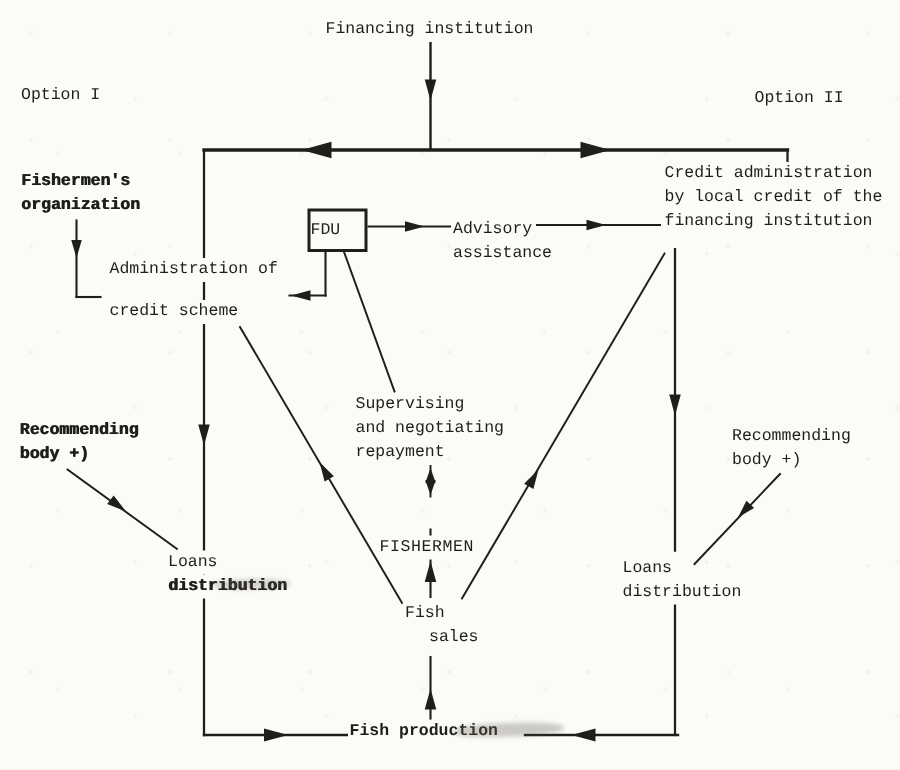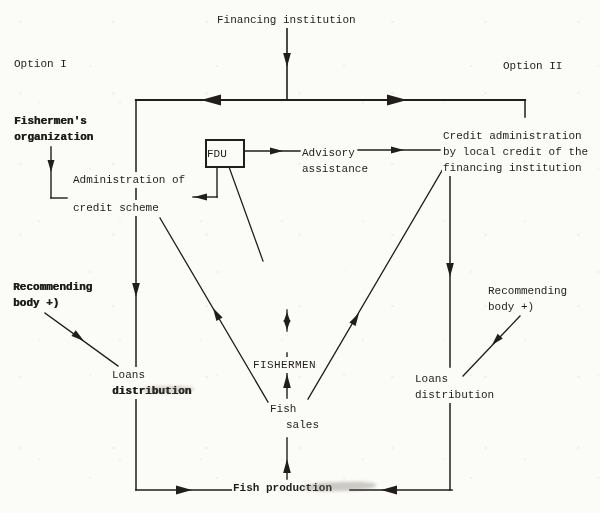--- a/index.html
+++ b/index.html
@@ -21,21 +21,21 @@
   .lbl{
     position:absolute; display:flex; flex-direction:column; align-items:flex-start;
     font-size:11px; line-height:16px; color:var(--ink); white-space:pre;
   }
   .lbl span{display:inline-block; background:var(--paper); padding:0 1px;}
   .bold span{font-weight:bold; text-shadow:0.5px 0 0 currentColor;}
   #lbl-financing{left:216px;top:12px;}
   #lbl-option-i{left:13px;top:56px;}
   #lbl-option-ii{left:502px;top:58px;}
   #lbl-fishermens{left:13px;top:113px;text-align:right;}
-  #lbl-credit-admin{left:442px;top:128px;}
+  #lbl-credit-admin{left:442px;top:108px;}
   #lbl-advisory{left:301px;top:145px;}
   #lbl-admin-scheme{left:72px;top:172px;gap:12px;}
   #lbl-supervising{left:236px;top:262px;}
   #lbl-fishermen{left:252px;top:333px;}
   #lbl-fishermen span{letter-spacing:.4px;margin-top:24px;}
   #lbl-recommending-left{left:12px;top:279px;}
   #lbl-recommending-right{left:487px;top:283px;}
   #lbl-loans-left{left:111px;top:367px;}
   #lbl-loans-left span:nth-child(2){font-weight:bold;text-shadow:.6px 0 0 currentColor;}
   #lbl-loans-right{left:414px;top:371px;}
@@ -132,20 +132,25 @@
   <div class="lbl" id="lbl-advisory">
     <span>Advisory</span>
     <span>assistance</span>
   </div>
 
   <div class="lbl" id="lbl-admin-scheme">
     <span>Administration of</span>
     <span>credit scheme</span>
   </div>
 
+  <div class="lbl" id="lbl-supervising">
+    <span>Supervising</span>
+    <span>and negotiating</span>
+    <span>repayment</span>
+  </div>
 
   <div class="lbl" id="lbl-fishermen">
     <span>FISHERMEN</span>
   </div>
 
   <div class="lbl bold" id="lbl-recommending-left">
     <span>Recommending</span>
     <span>body +)</span>
   </div>
 

